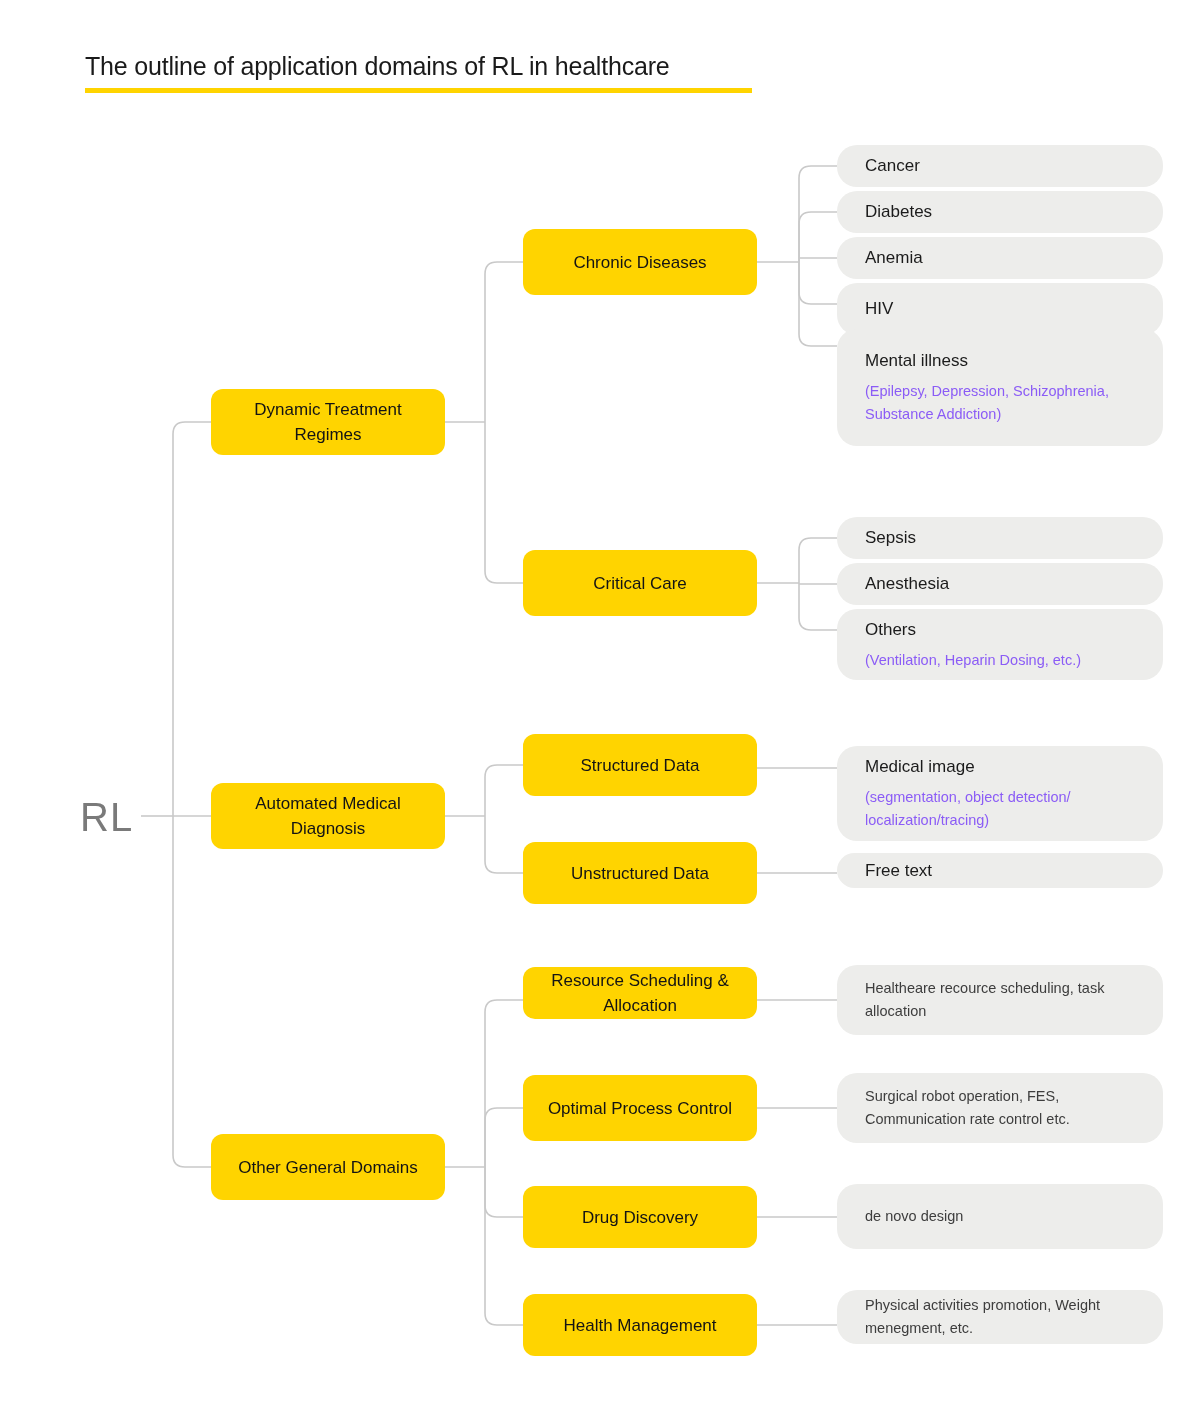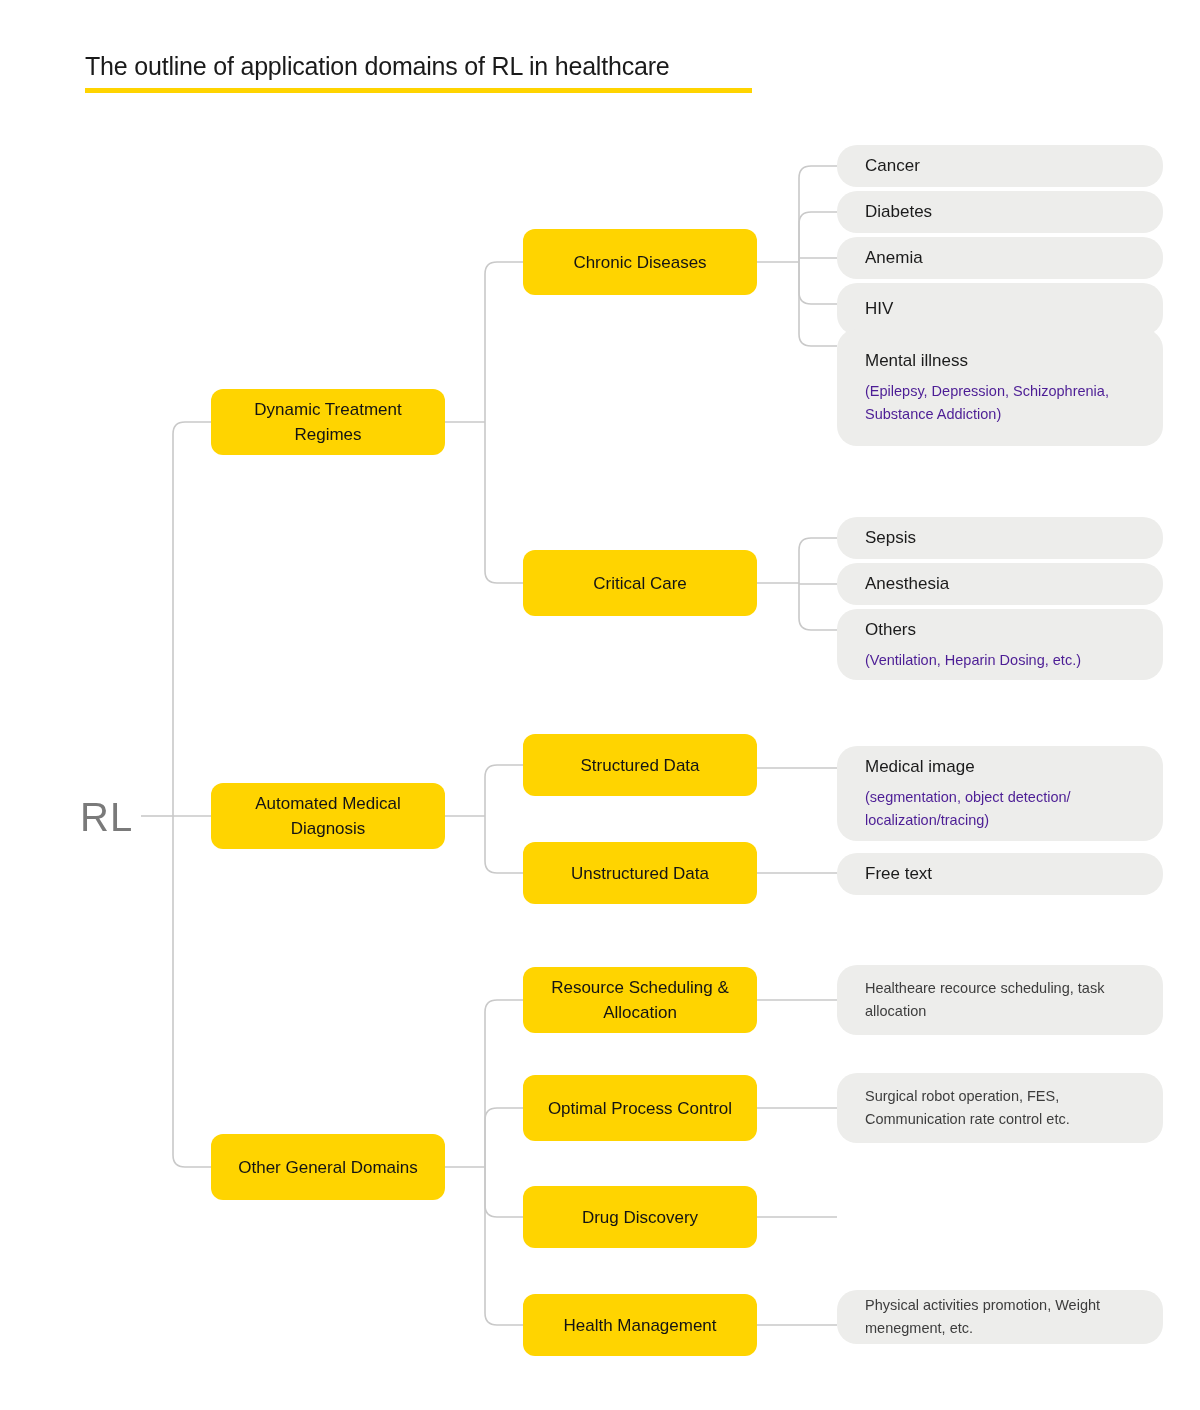--- a/index.html
+++ b/index.html
@@ -108,21 +108,21 @@
     justify-content: center;
   }
   .leaf-title {
     font-size: 17px;
     line-height: 24px;
     color: #1b1b1b;
   }
   .leaf-sub {
     font-size: 14.5px;
     line-height: 23px;
-    color: #4c1d95;
+    color: #8b5cf6;
     margin-top: 7px;
   }
   .leaf-plain {
     font-size: 14.5px;
     line-height: 23px;
     color: #3d3d3d;
   }
 </style>
 </head>
 <body>
@@ -180,21 +180,21 @@
   <div class="node node-l1" style="top:389px; height:66px;">Dynamic Treatment Regimes</div>
   <div class="node node-l1" style="top:783px; height:66px;">Automated Medical Diagnosis</div>
   <div class="node node-l1" style="top:1134px; height:66px;">Other General Domains</div>
 
   <div class="node node-l2" style="top:229px; height:66px;">Chronic Diseases</div>
   <div class="node node-l2" style="top:550px; height:66px;">Critical Care</div>
 
   <div class="node node-l2" style="top:734px; height:62px;">Structured Data</div>
   <div class="node node-l2" style="top:842px; height:62px;">Unstructured Data</div>
 
-  <div class="node node-l2" style="top:967px; height:66px;">Resource Scheduling &amp; Allocation</div>
+  <div class="node node-l2" style="top:967px; height:52px;">Resource Scheduling &amp; Allocation</div>
   <div class="node node-l2" style="top:1075px; height:66px;">Optimal Process Control</div>
   <div class="node node-l2" style="top:1294px; height:62px;">Health Management</div>
   <div class="node node-l2" style="top:1186px; height:62px;">Drug Discovery</div>
 
   <div class="leaf" style="top:145px; height:42px;">
     <div class="leaf-title">Cancer</div>
   </div>
   <div class="leaf" style="top:191px; height:42px;">
     <div class="leaf-title">Diabetes</div>
   </div>
@@ -217,27 +217,30 @@
   </div>
   <div class="leaf" style="top:609px; height:71px;">
     <div class="leaf-title">Others</div>
     <div class="leaf-sub">(Ventilation, Heparin Dosing, etc.)</div>
   </div>
 
   <div class="leaf" style="top:746px; height:95px;">
     <div class="leaf-title">Medical image</div>
     <div class="leaf-sub">(segmentation, object detection/ localization/tracing)</div>
   </div>
-  <div class="leaf" style="top:853px; height:42px;">
+  <div class="leaf" style="top:853px; height:35px;">
     <div class="leaf-title">Free text</div>
   </div>
 
   <div class="leaf" style="top:965px; height:70px;">
     <div class="leaf-plain">Healtheare recource scheduling, task allocation</div>
   </div>
   <div class="leaf" style="top:1073px; height:70px;">
     <div class="leaf-plain">Surgical robot operation, FES, Communication rate control etc.</div>
   </div>
+  <div class="leaf" style="top:1184px; height:65px;">
+    <div class="leaf-plain">de novo design</div>
+  </div>
   <div class="leaf" style="top:1290px; height:54px;">
     <div class="leaf-plain">Physical activities promotion, Weight menegment, etc.</div>
   </div>
 
 </div>
 
 </body></html>

